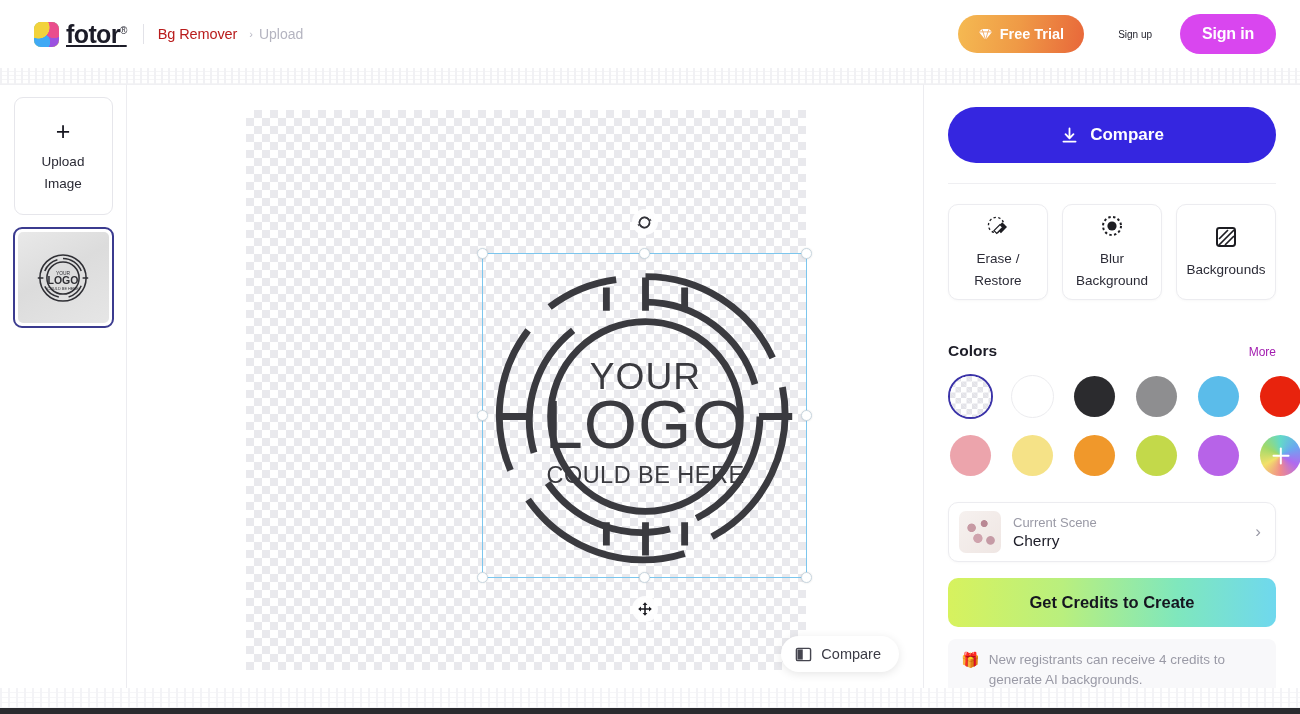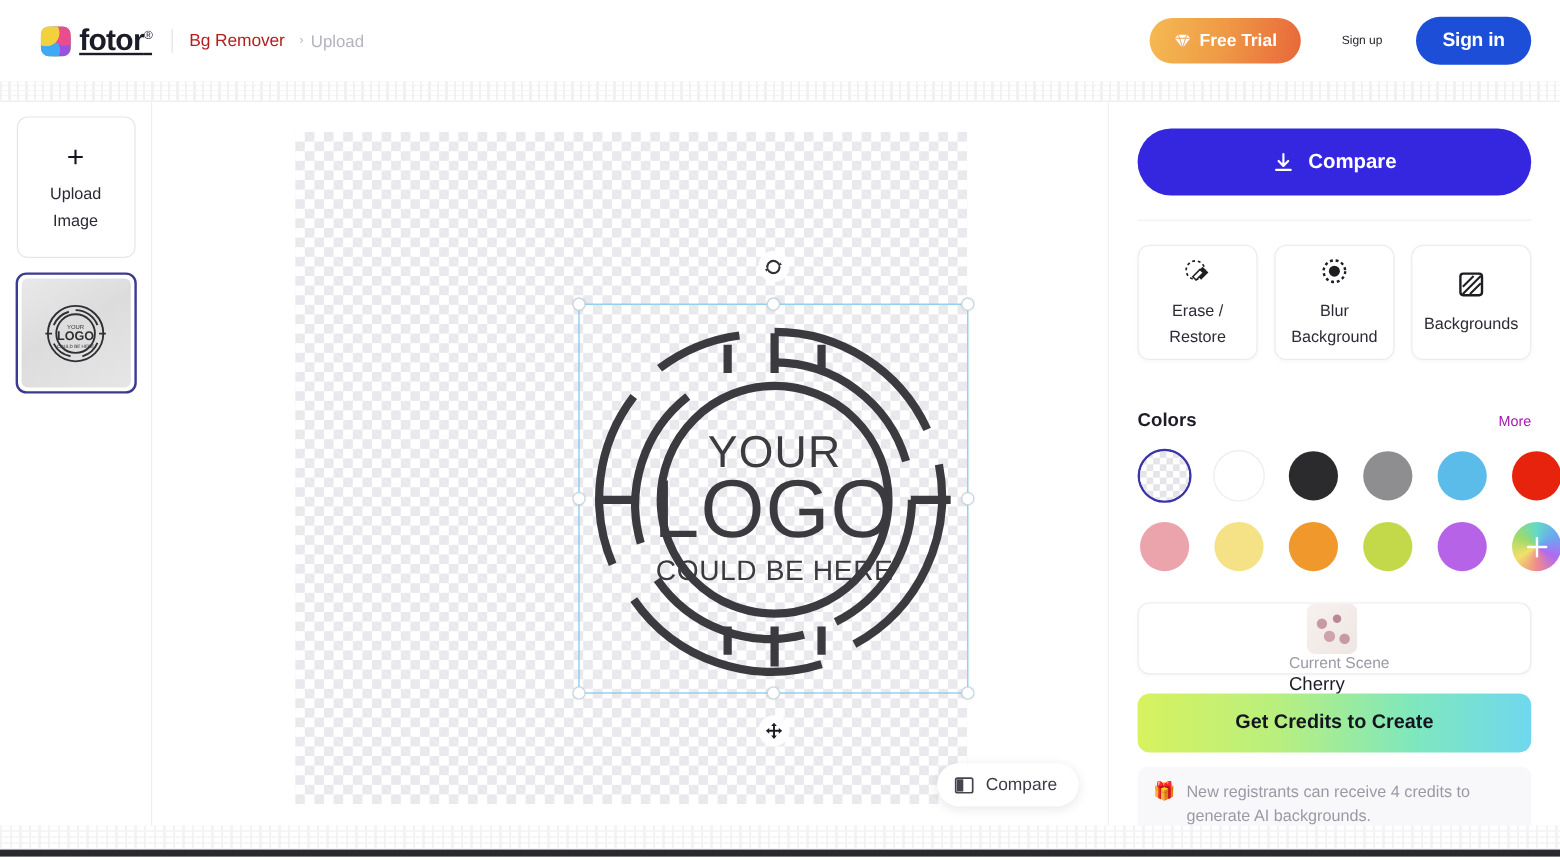--- a/index.html
+++ b/index.html
@@ -52,21 +52,21 @@
     color: #fff; font-size: 14.5px; font-weight: 700; display:flex; align-items:center;
     gap:7px; cursor:pointer; font-family:inherit;
   }
   .diamond-ic { width: 15px; height: 13px; display:block; }
   .sign-up {
     font-size: 10px; color: #24242e; margin-left: 34px; cursor:pointer;
     font-weight: 400;
   }
   .sign-in {
     margin-left: 28px; height: 40px; padding: 0 22px; border-radius: 20px;
-    background: #1d4ed8; color:#fff; font-size: 16px; font-weight: 600;
+    background: #d946ef; color:#fff; font-size: 16px; font-weight: 600;
     border:none; cursor:pointer; font-family:inherit; letter-spacing:-0.2px;
   }
 
   
   .noise-band {
     position:absolute; left:0; top:68px; width:1300px; height:16px;
     background-image:
       repeating-linear-gradient(90deg, #f0f0f3 0 2px, transparent 2px 7px),
       repeating-linear-gradient(0deg, #f4f4f6 0 1px, transparent 1px 4px);
     opacity:.9;
@@ -192,21 +192,21 @@
     box-shadow:0 0 0 0 #fff;
   }
   .sw-plus::before{
     content:""; position:absolute; left:50%; top:50%; width:2.4px; height:17px;
     background:#fff; transform:translate(-50%,-50%); border-radius:1px; z-index:1;
   }
 
   .scene-card {
     margin-top:24px; height:60px; border:1px solid #ececf0; border-radius:10px;
     background:#fff; display:flex; align-items:center; padding:0 14px 0 10px;
-    cursor:pointer; box-shadow:0 1px 3px rgba(0,0,0,.03);flex-direction:column;
+    cursor:pointer; box-shadow:0 1px 3px rgba(0,0,0,.03);
   }
   .scene-thumb {
     width:42px; height:42px; border-radius:7px; flex:none; overflow:hidden;
     background: radial-gradient(circle at 30% 40%, #c79aa4 0 10%, transparent 12%),
                 radial-gradient(circle at 60% 30%, #b98894 0 8%, transparent 10%),
                 radial-gradient(circle at 45% 65%, #cfa3ad 0 12%, transparent 14%),
                 radial-gradient(circle at 75% 70%, #c59aa5 0 9%, transparent 11%),
                 linear-gradient(135deg,#f6f1ef,#efe6e3);
   }
   .scene-txt { margin-left:12px; display:flex; flex-direction:column; gap:2px; }

